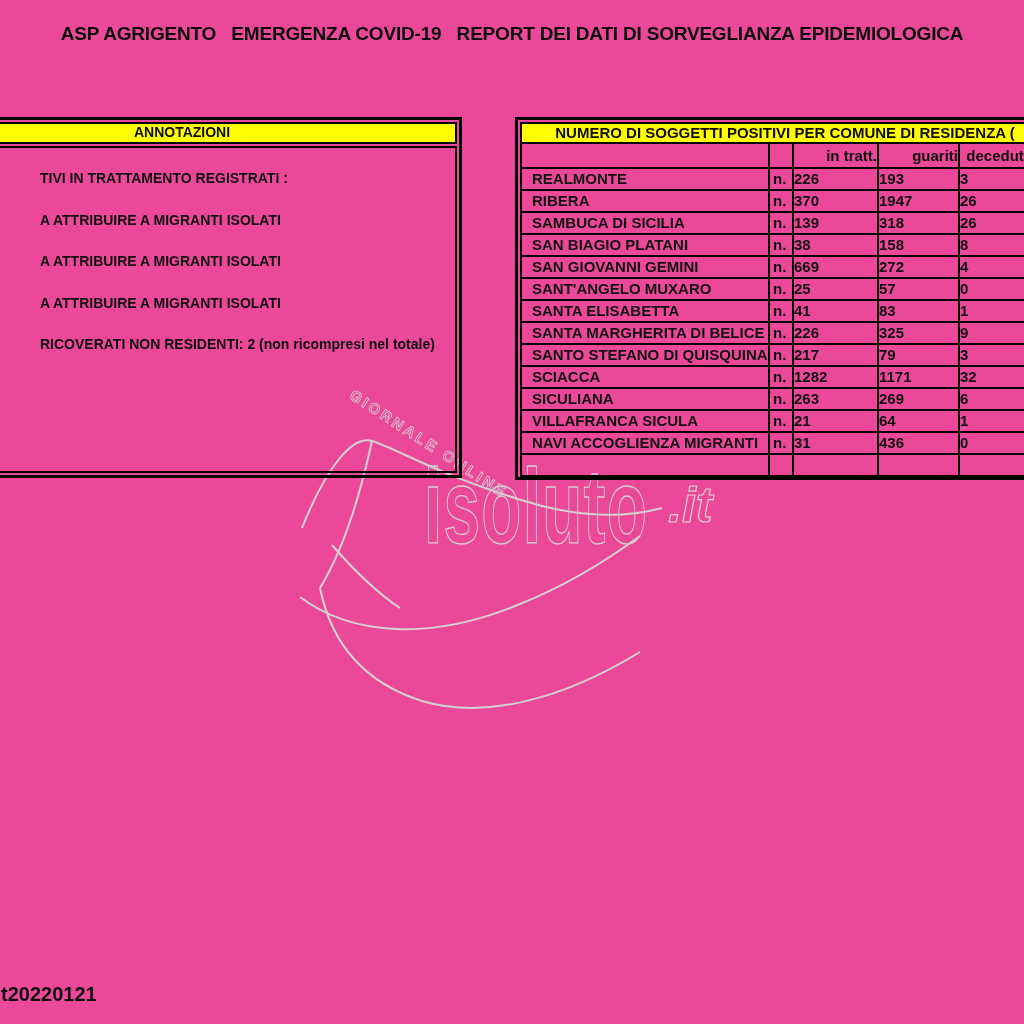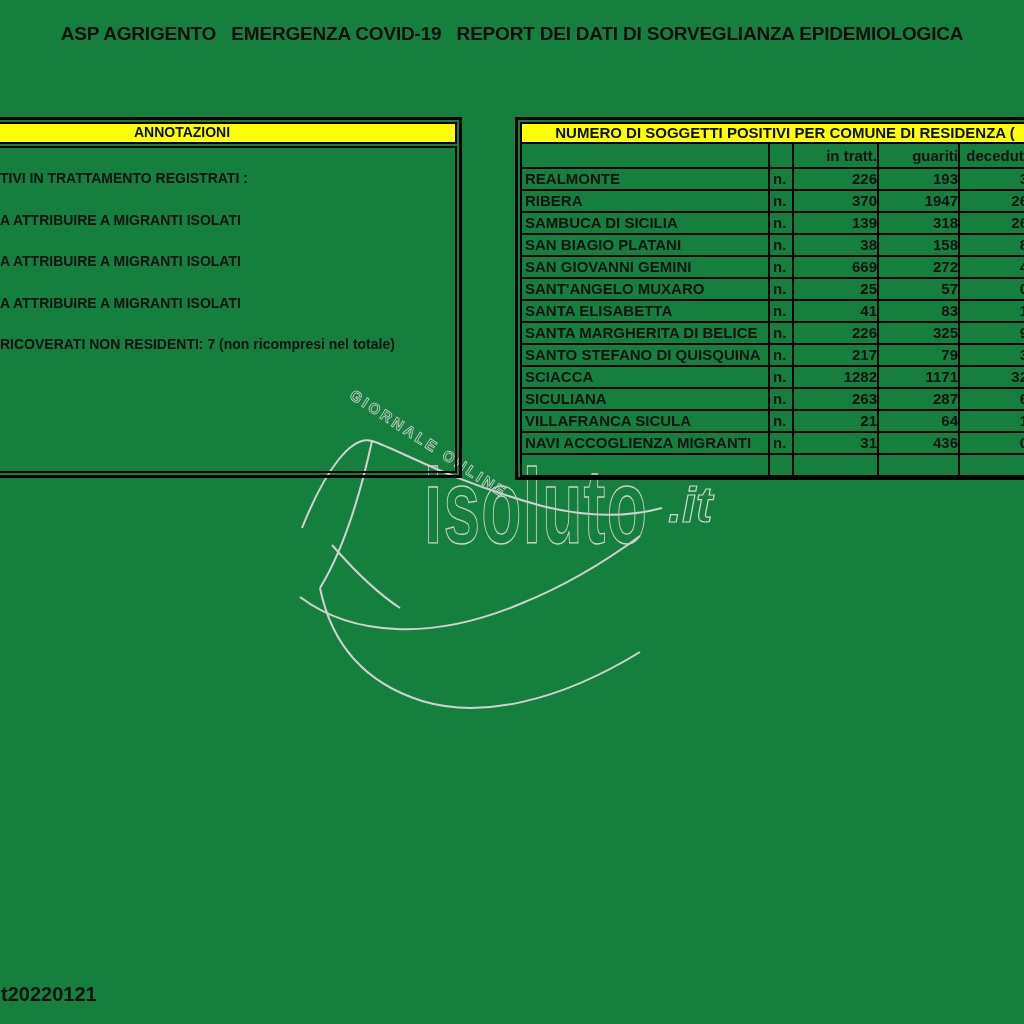--- a/index.html
+++ b/index.html
@@ -1,18 +1,18 @@
 <!DOCTYPE html>
 <html><head>
 <meta charset="utf-8">
 <style>
   html,body { margin:0; padding:0; background:#ffffff; }
   .canvas {
     position:relative; width:1024px; height:1024px; overflow:hidden;
-    background:#15803d; font-family:"Liberation Sans", sans-serif; color:#111;
+    background:#ec4899; font-family:"Liberation Sans", sans-serif; color:#111;
   }
   
   .page-title {
     position:absolute; top:23px; left:0; width:1024px; text-align:center;
     font-size:19px; font-weight:bold; letter-spacing:-0.2px; white-space:pre; color:#0d0d0d;
   }
   
   .wm { position:absolute; z-index:1; pointer-events:none; }
   .wm-svg { left:0; top:0; }
   .wm-diag {
@@ -35,41 +35,41 @@
     border:3px solid #000; padding:2px; box-sizing:border-box; background:transparent;
   }
   .ann-head {
     height:22px; box-sizing:border-box; background:#ffff00; border:2px solid #000;
     text-align:center; font-size:14px; font-weight:bold; line-height:17px; color:#0d0d0d;
   }
   .ann-body {
     margin-top:2px; box-sizing:border-box; border:2px solid #000;
     height:327px; padding:20px 4px 0 91px; overflow:hidden;
   }
-  .ann-line { font-size:14px; font-weight:bold; line-height:20.8px; white-space:pre; color:#111; }
+  .ann-line { font-size:14px; font-weight:bold; line-height:20.8px; white-space:pre; color:#111;padding-left:40px; }
   
   .tbl-box {
     position:absolute; z-index:2; left:515px; top:117px; width:540px; height:363px;
     border:3px solid #000; padding:2px; box-sizing:border-box; background:transparent;
   }
   .tbl-head {
     height:22px; box-sizing:border-box; background:#ffff00; border:2px solid #000;
     text-align:center; font-size:15px; font-weight:bold; line-height:17px;
     white-space:nowrap; overflow:hidden; color:#0d0d0d;
   }
   table.tbl { border-collapse:collapse; table-layout:fixed; margin-top:-2px; width:508px; }
   .tbl th, .tbl td {
     border:2px solid #000; padding:0; font-size:15px; font-weight:bold;
     overflow:hidden; white-space:nowrap; color:#111;
   }
   .tbl thead th { height:23px; text-align:right; }
   .tbl tbody td { height:20px; line-height:20px; }
-  .tbl td.name { text-align:left; padding-left:3px; }
+  .tbl td.name { text-align:left; padding-left:10px; }
   .tbl td.ncol { text-align:left; padding-left:3px; }
-  .tbl td.num  { text-align:right;margin-left:32px; }
+  .tbl td.num  { text-align:left;margin-left:32px; }
   
   .footer-text { position:absolute; left:1px; top:983px; font-size:20px; font-weight:bold; color:#111; }
 </style>
 </head>
 <body>
 
 <div class="canvas">
 
   <div class="page-title">ASP AGRIGENTO   EMERGENZA COVID-19   REPORT DEI DATI DI SORVEGLIANZA EPIDEMIOLOGICA</div>
 
@@ -90,21 +90,21 @@
     <div class="ann-head">ANNOTAZIONI</div>
     <div class="ann-body">
         <div class="ann-line">TIVI IN TRATTAMENTO REGISTRATI :</div>
         <div class="ann-line">&nbsp;</div>
         <div class="ann-line">A ATTRIBUIRE A MIGRANTI ISOLATI</div>
         <div class="ann-line">&nbsp;</div>
         <div class="ann-line">A ATTRIBUIRE A MIGRANTI ISOLATI</div>
         <div class="ann-line">&nbsp;</div>
         <div class="ann-line">A ATTRIBUIRE A MIGRANTI ISOLATI</div>
         <div class="ann-line">&nbsp;</div>
-        <div class="ann-line">RICOVERATI NON RESIDENTI: 7 (non ricompresi nel totale)</div>
+        <div class="ann-line">RICOVERATI NON RESIDENTI: 2 (non ricompresi nel totale)</div>
       </div>
   </div>
 
   <div class="tbl-box">
     <div class="tbl-head">NUMERO DI SOGGETTI POSITIVI PER COMUNE DI RESIDENZA (</div>
     <table class="tbl">
       <colgroup>
         <col style="width:248px">
           <col style="width:24px">
           <col style="width:85px">
@@ -188,21 +188,21 @@
             <td class="name">SCIACCA</td>
             <td class="ncol">n.</td>
             <td class="num">1282</td>
             <td class="num">1171</td>
             <td class="num">32</td>
           </tr>
           <tr>
             <td class="name">SICULIANA</td>
             <td class="ncol">n.</td>
             <td class="num">263</td>
-            <td class="num">287</td>
+            <td class="num">269</td>
             <td class="num">6</td>
           </tr>
           <tr>
             <td class="name">VILLAFRANCA SICULA</td>
             <td class="ncol">n.</td>
             <td class="num">21</td>
             <td class="num">64</td>
             <td class="num">1</td>
           </tr>
           <tr>

